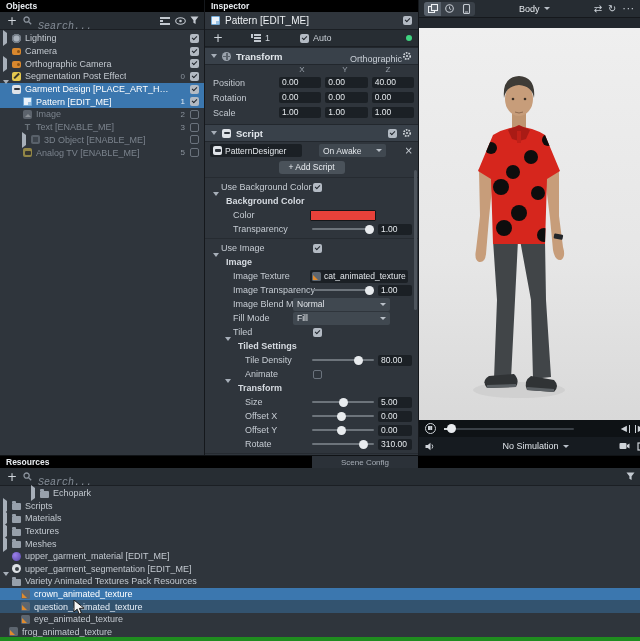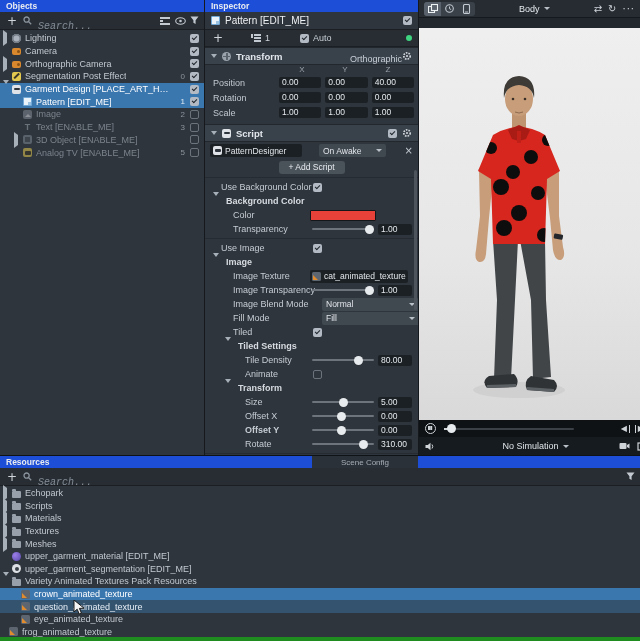--- a/index.html
+++ b/index.html
@@ -5,21 +5,21 @@
   html,body{margin:0;padding:0;background:#101316;}
   #app{position:relative;width:640px;height:641px;overflow:hidden;
        font-family:"Liberation Sans",sans-serif;color:#c9cfd6;background:#2f353c;
        -webkit-font-smoothing:antialiased;}
   .panel{position:absolute;overflow:hidden;background:#2f353c;}
   .objects{left:0;top:0;width:204px;height:455px;border-right:1px solid #15181c;}
   .inspector{left:205px;top:0;width:213px;height:455px;border-right:1px solid #15181c;}
   .preview{left:419px;top:0;width:221px;height:455px;background:#22272d;}
   .resources{left:0;top:455px;width:640px;height:186px;border-top:1px solid #101316;}
 
-  .phead{height:12px;background:#1d4ed8;display:flex;align-items:center;padding:0 6px;}
+  .phead{height:12px;background:#000000;display:flex;align-items:center;padding:0 6px;}
   .ptitle{font-size:8.5px;font-weight:bold;color:#e8ecf0;}
   .ptool{height:17px;background:#272d33;display:flex;align-items:center;padding:0 5px;gap:4px;border-bottom:1px solid #1b1f24;}
   .tbtn{font-size:12px;color:#cfd5db;line-height:10px;padding:0 2px;}
   .search{flex:1;background:transparent;border:none;outline:none;font-size:10px;color:#cfd5db;
           font-family:Liberation Mono, monospace;min-width:20px;margin-top:12px;}
   .search::placeholder{color:#848c96;font-style:italic;}
   .glyph{font-family:"DejaVu Sans",sans-serif;}
 
   
   .tree{position:relative;}
@@ -106,21 +106,21 @@
   .pdivider{height:1px;background:#262b31;margin:2px 0;}
   #props{margin-top:2px;}
   .prow{position:relative;height:14px;display:flex;align-items:center;font-size:9px;color:#c6ccd3;}
   .plabel.grp{font-weight:bold;color:#d6dbe1;margin-left:4px;}
   .ctl-check{position:absolute;left:108px;}
   .swatch{position:absolute;left:105px;width:64px;height:9px;border-radius:1px;border:1px solid #14171a;}
   .slider{position:absolute;left:107px;width:62px;height:2px;background:#6d747b;border-radius:1px;}
   .knob{position:absolute;top:-3.5px;width:9px;height:9px;border-radius:50%;background:#e8ebee;}
   .sval{position:absolute;left:173px;width:28px;height:11px;background:#1b2025;border-radius:2px;
         font-size:8.5px;color:#e6eaee;padding:0 3px;line-height:11px;}
-  .prow .ddl{position:absolute;left:117px;width:89px;}
+  .prow .ddl{position:absolute;left:88px;width:89px;}
   .texbox{position:absolute;left:105px;width:94px;height:13px;background:#1b2025;border-radius:2px;
           display:flex;align-items:center;gap:3px;padding:0 2px;font-size:8.5px;color:#e2e6ea;}
   .iscroll{position:absolute;right:1px;top:170px;width:3px;height:140px;background:#4d545c;border-radius:2px;}
 
   
   .pv-head{height:11px;background:#22272d;display:flex;align-items:center;padding:0 5px;position:relative;}
   .pvtool{height:17px;background:#262c32;display:flex;align-items:center;padding:0 5px;border-bottom:1px solid #15181c;}
   .btngroup{display:flex;background:#3a4149;border-radius:3px;overflow:hidden;}
   .pvbtn{width:17px;height:14px;display:flex;align-items:center;justify-content:center;}
   .pvbtn.active{background:#59626c;}
@@ -223,21 +223,21 @@
           <span class="tcount">2</span>
           <span class="chk off"></span>
         </div>
         <div class="trow dim" style="padding-left: 14px;">
           <span class="exp"></span>
           <span class="ficon i-text">T</span>
           <span class="tlabel">Text [ENABLE_ME]</span>
           <span class="tcount">3</span>
           <span class="chk off"></span>
         </div>
-        <div class="trow dim" style="padding-left: 14px;">
+        <div class="trow dim" style="padding-left: 22px;">
           <span class="exp"><span class="tri-r"></span></span>
           <span class="ficon i-object3d"></span>
           <span class="tlabel">3D Object [ENABLE_ME]</span>
           <span class="tcount"></span>
           <span class="chk off"></span>
         </div>
         <div class="trow dim" style="padding-left: 14px;">
           <span class="exp"></span>
           <span class="ficon i-analogtv"></span>
           <span class="tlabel">Analog TV [ENABLE_ME]</span>
@@ -414,21 +414,21 @@
           <span class="sval">5.00</span>
         </div>
         <div class="prow p-slider">
           <span class="plabel" style="padding-left: 40px;">Offset X</span>
           <span class="slider">
             <span class="knob" style="left: calc(48% - 4.5px);"></span>
           </span>
           <span class="sval">0.00</span>
         </div>
         <div class="prow p-slider">
-          <span class="plabel" style="padding-left: 40px; font-weight: bold;">Offset Y</span>
+          <span class="plabel" style="padding-left: 40px;">Offset Y</span>
           <span class="slider">
             <span class="knob" style="left: calc(48% - 4.5px);"></span>
           </span>
           <span class="sval">0.00</span>
         </div>
         <div class="prow p-slider">
           <span class="plabel" style="padding-left: 40px;">Rotate</span>
           <span class="slider">
             <span class="knob" style="left: calc(83% - 4.5px);"></span>
           </span>
@@ -563,21 +563,21 @@
       <svg class="tico" width="9" height="9" viewBox="0 0 9 9">
           <circle cx="3.6" cy="3.6" r="2.6" fill="none" stroke="#8b939d" stroke-width="1.3"></circle>
           <line x1="5.7" y1="5.7" x2="8.2" y2="8.2" stroke="#8b939d" stroke-width="1.3"></line>
         </svg>
       <input class="search" readonly="" placeholder="Search..." style="">
       <svg class="tico" width="9" height="9" viewBox="0 0 9 9">
           <path d="M0.5 0.5 H8.5 L5.6 4.2 V8 L3.4 6.8 V4.2 Z" fill="#c3c9d0"></path>
         </svg>
     </div>
     <div class="tree" id="res-tree" style="padding-top: 1px;">
-        <div class="trow rrow" style="padding-left: 3px;">
+        <div class="trow rrow" style="padding-left: 3px; margin-left: 28px;">
           <span class="exp"><span class="tri-r"></span></span>
           <span class="ficon i-folder"></span>
           <span class="tlabel">Echopark</span>
         </div>
         <div class="trow rrow" style="padding-left: 3px;">
           <span class="exp"><span class="tri-r"></span></span>
           <span class="ficon i-folder"></span>
           <span class="tlabel">Scripts</span>
         </div>
         <div class="trow rrow" style="padding-left: 3px;">

